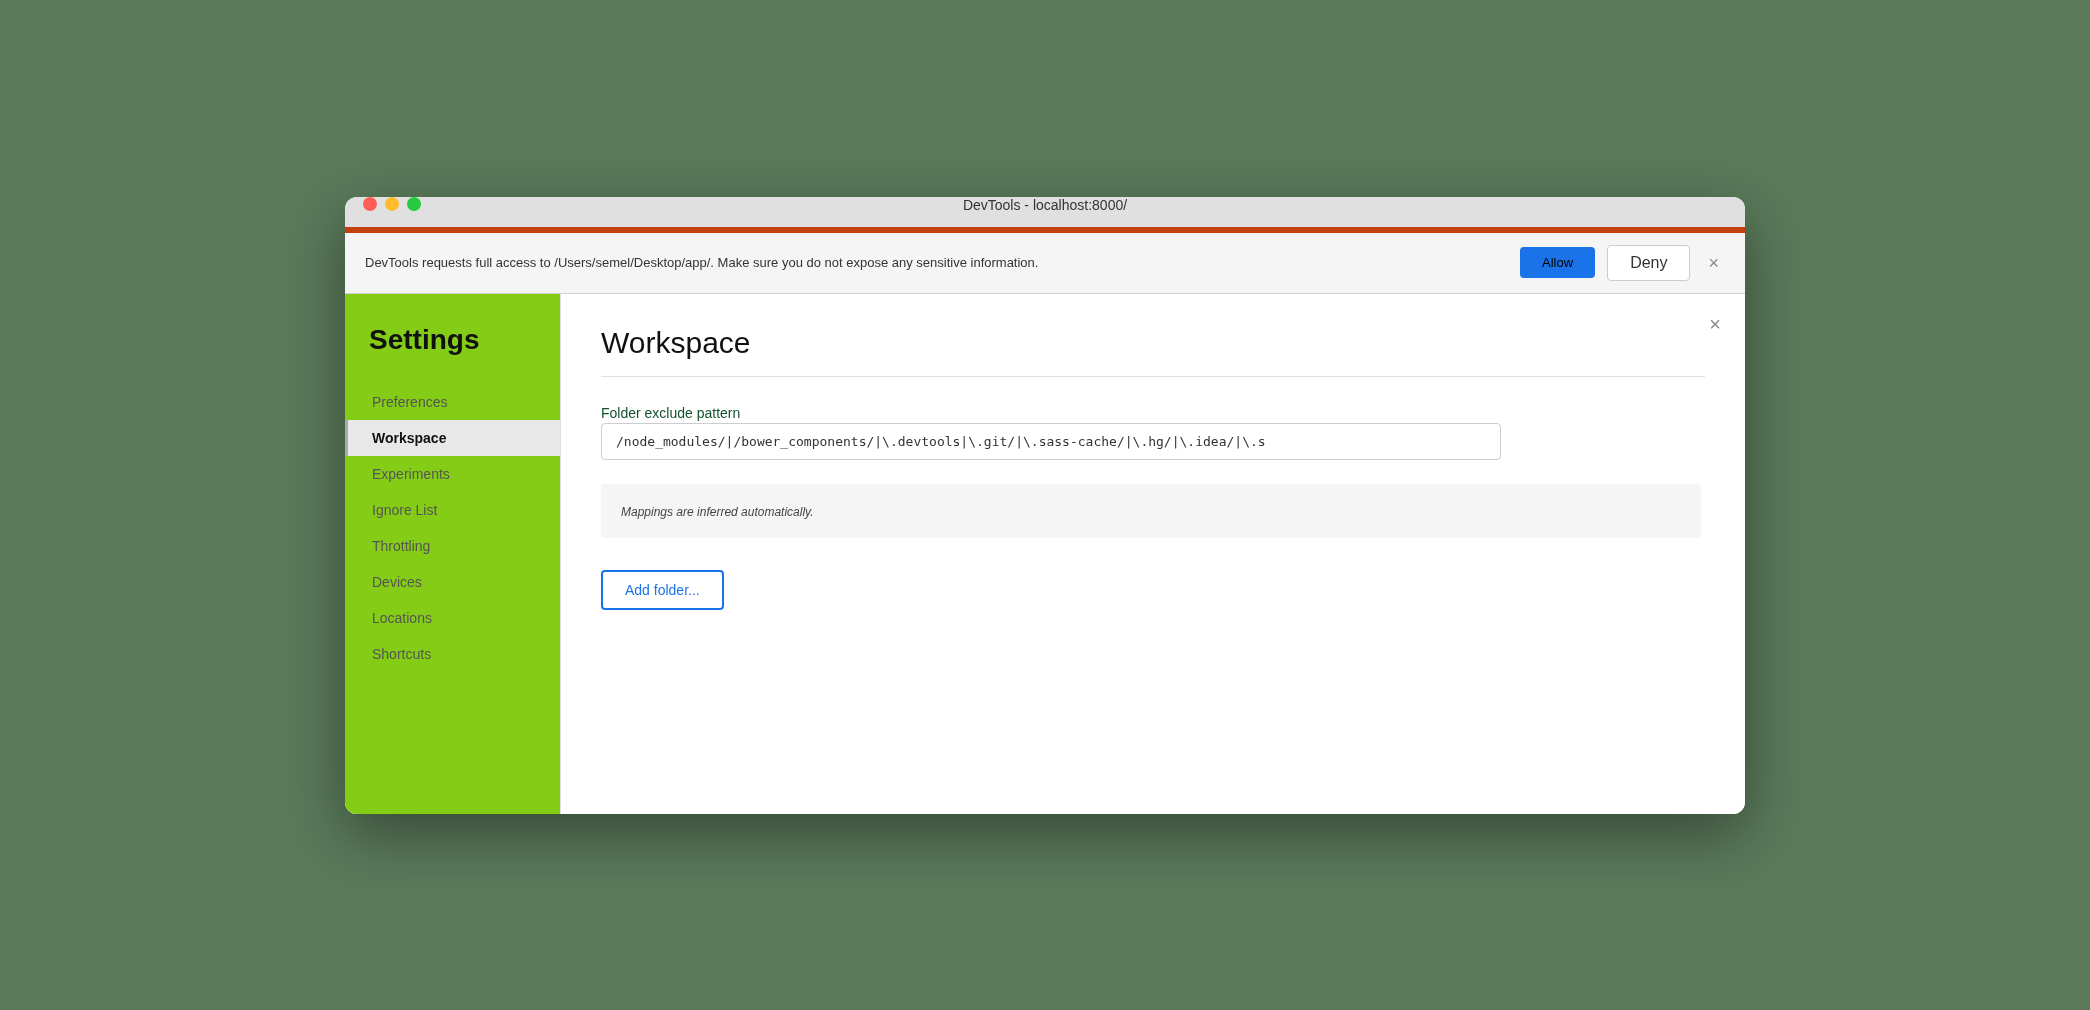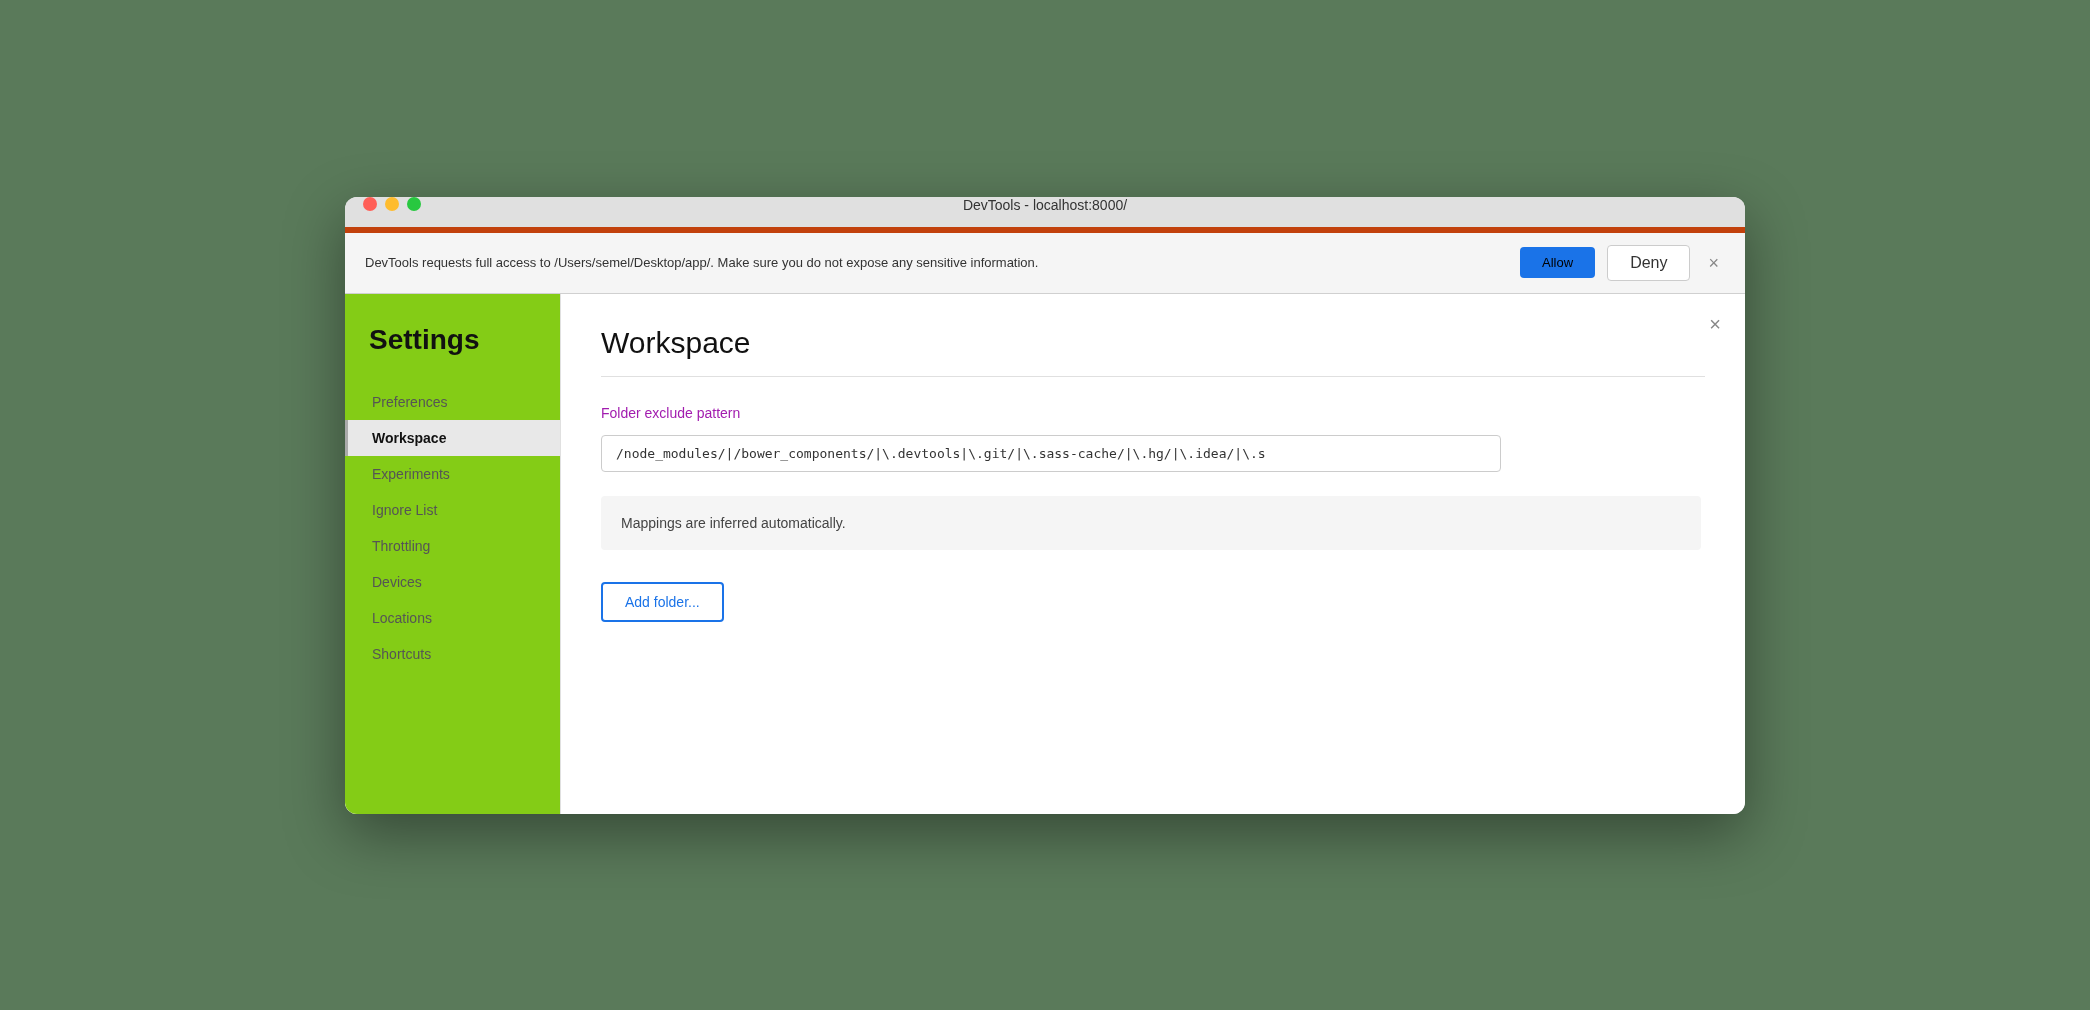--- a/index.html
+++ b/index.html
@@ -174,22 +174,22 @@
     }
 
     .panel-divider {
       border: none;
       border-top: 1px solid #e0e0e0;
       margin-bottom: 28px;
     }
 
     .field-label {
       font-size: 14px;
-      color: #a21caf;
-      margin-bottom: 14px;
+      color: #14532d;
+      margin-bottom: 2px;
     }
 
     .text-input {
       width: 100%;
       max-width: 900px;
       padding: 10px 14px;
       font-size: 13px;
       border: 1px solid #ccc;
       border-radius: 4px;
       color: #333;
@@ -200,22 +200,23 @@
     .info-box {
       background: #f5f5f5;
       border-radius: 4px;
       padding: 18px 20px;
       margin-top: 24px;
       margin-bottom: 24px;
       max-width: 1100px;
     }
 
     .info-box-text {
-      font-size: 14px;
+      font-size: 12px;
       color: #444;
+      font-style: italic;
     }
 
     .btn-add-folder {
       background: white;
       color: #1a73e8;
       border: 2px solid #1a73e8;
       border-radius: 4px;
       padding: 10px 22px;
       font-size: 14px;
       font-weight: 500;

